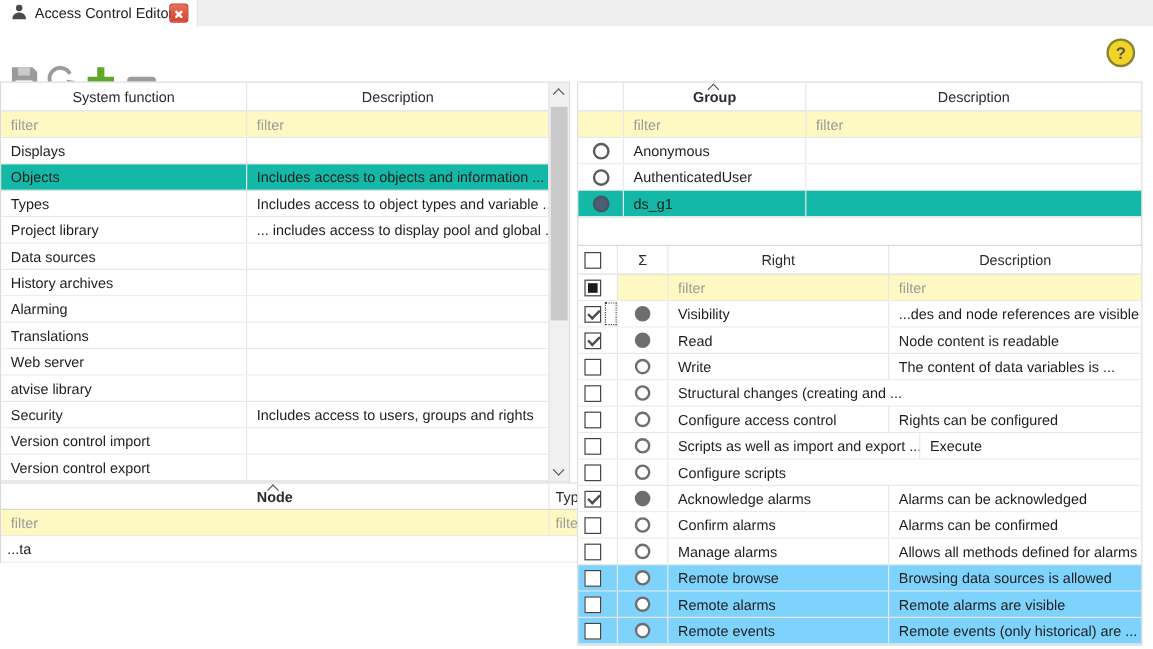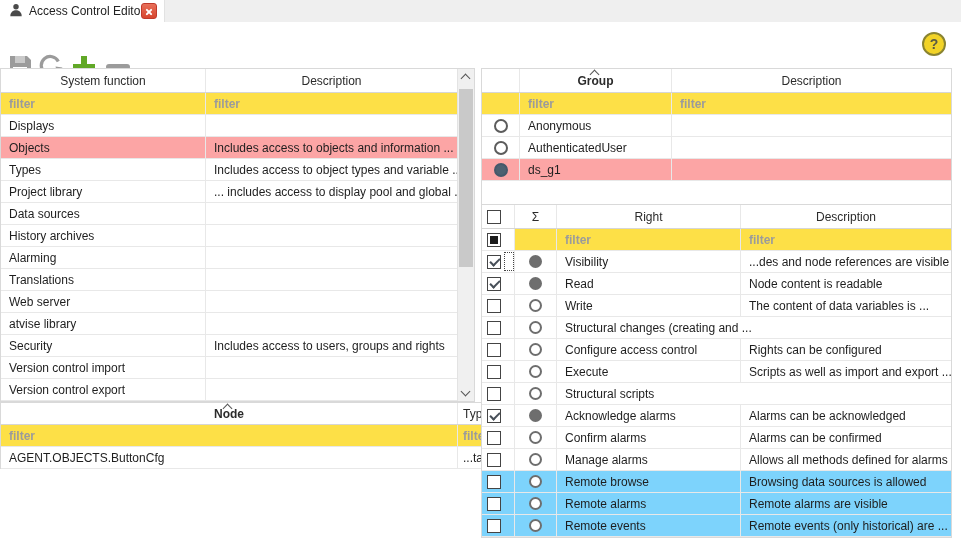--- a/index.html
+++ b/index.html
@@ -17,22 +17,22 @@
 
   
   .toolbar { position:absolute; left:0; top:22px; width:961px; height:44px; background:#fff; }
   .tbtn { position:absolute; top:31px; width:28px; height:26px; background:none; border:none; cursor:pointer; }
   .help-btn { position:absolute; right:15px; top:10px; width:24px; height:24px; border-radius:50%; background:#f2d327; border:2px solid #8a8431; color:#5a5a44; font-weight:bold; font-size:14px; text-align:center; line-height:20px; }
 
   
   .panel { position:absolute; background:#fff; border:1px solid #d9d9d9; }
   .tr { display:flex; height:22px; border-bottom:1px solid #e8e8e8; background:#fff; align-items:center; }
   .tr.head { height:24px; border-bottom:1px solid #d6d6d6; }
-  .tr.filter-row { background:#fde047;font-weight:bold; }
-  .tr.selected { background:#fca5a5; }
+  .tr.filter-row { background:#fef9c3; }
+  .tr.selected { background:#14b8a6; }
   .tr.shaded { background:#7dd3fc; }
   .td { height:100%; display:flex; align-items:center; padding-left:8px; border-right:1px solid #e8e8e8; overflow:hidden; white-space:nowrap; }
   .td:last-child { border-right:none; }
   .th { justify-content:center; position:relative; color:#2b2b2b; padding-left:0; }
   .th.sorted { font-weight:bold; }
   .caret { position:absolute; top:2px; left:50%; width:7px; height:7px; margin-left:-5px; border-top:1.5px solid #555; border-left:1.5px solid #555; transform:rotate(45deg); }
   .filter-input { width:100%; height:100%; border:none; background:transparent; font:inherit; color:#555; padding:0; outline:none; }
   .filter-input::placeholder { color:#9b9b9b; opacity:1; }
 
   
@@ -220,21 +220,20 @@
       </div>
       <div class="tr filter-row">
         <div class="td c-node">
             <input class="filter-input" placeholder="filter" style="">
           </div>
         <div class="td c-ntype" style="padding-left:5px;">
             <input class="filter-input" placeholder="filter" style="">
           </div>
       </div>
       <div class="tr">
-        <div class="td c-node">AGENT.OBJECTS.ButtonCfg</div>
         <div class="td c-ntype">...ta</div>
       </div>
     </div>
   </div>
 
   <div class="panel p-groups">
     <div class="tr head">
       <div class="td th c-gradio"></div>
       <div class="td th sorted c-gname">
           <span class="caret"></span>
@@ -346,31 +345,31 @@
         <div class="td c-rname">Configure access control</div>
         <div class="td c-rdesc">Rights can be configured</div>
       </div>
     <div class="tr">
         <div class="td c-rcb">
           <span class="cb"></span>
         </div>
         <div class="td c-rsum">
           <span class="sumc"></span>
         </div>
+        <div class="td c-rdesc">Scripts as well as import and export ...</div>
         <div class="td c-rname">Execute</div>
-        <div class="td c-rdesc">Scripts as well as import and export ...</div>
-      </div>
-    <div class="tr">
-        <div class="td c-rcb">
-          <span class="cb"></span>
-        </div>
-        <div class="td c-rsum">
-          <span class="sumc"></span>
-        </div>
-        <div class="td c-rname">Structural scripts</div>
+      </div>
+    <div class="tr">
+        <div class="td c-rcb">
+          <span class="cb"></span>
+        </div>
+        <div class="td c-rsum">
+          <span class="sumc"></span>
+        </div>
+        <div class="td c-rname">Configure scripts</div>
       </div>
     <div class="tr">
         <div class="td c-rcb">
           <span class="cb checked"></span>
         </div>
         <div class="td c-rsum">
           <span class="sumc filled"></span>
         </div>
         <div class="td c-rname">Acknowledge alarms</div>
         <div class="td c-rdesc">Alarms can be acknowledged</div>

